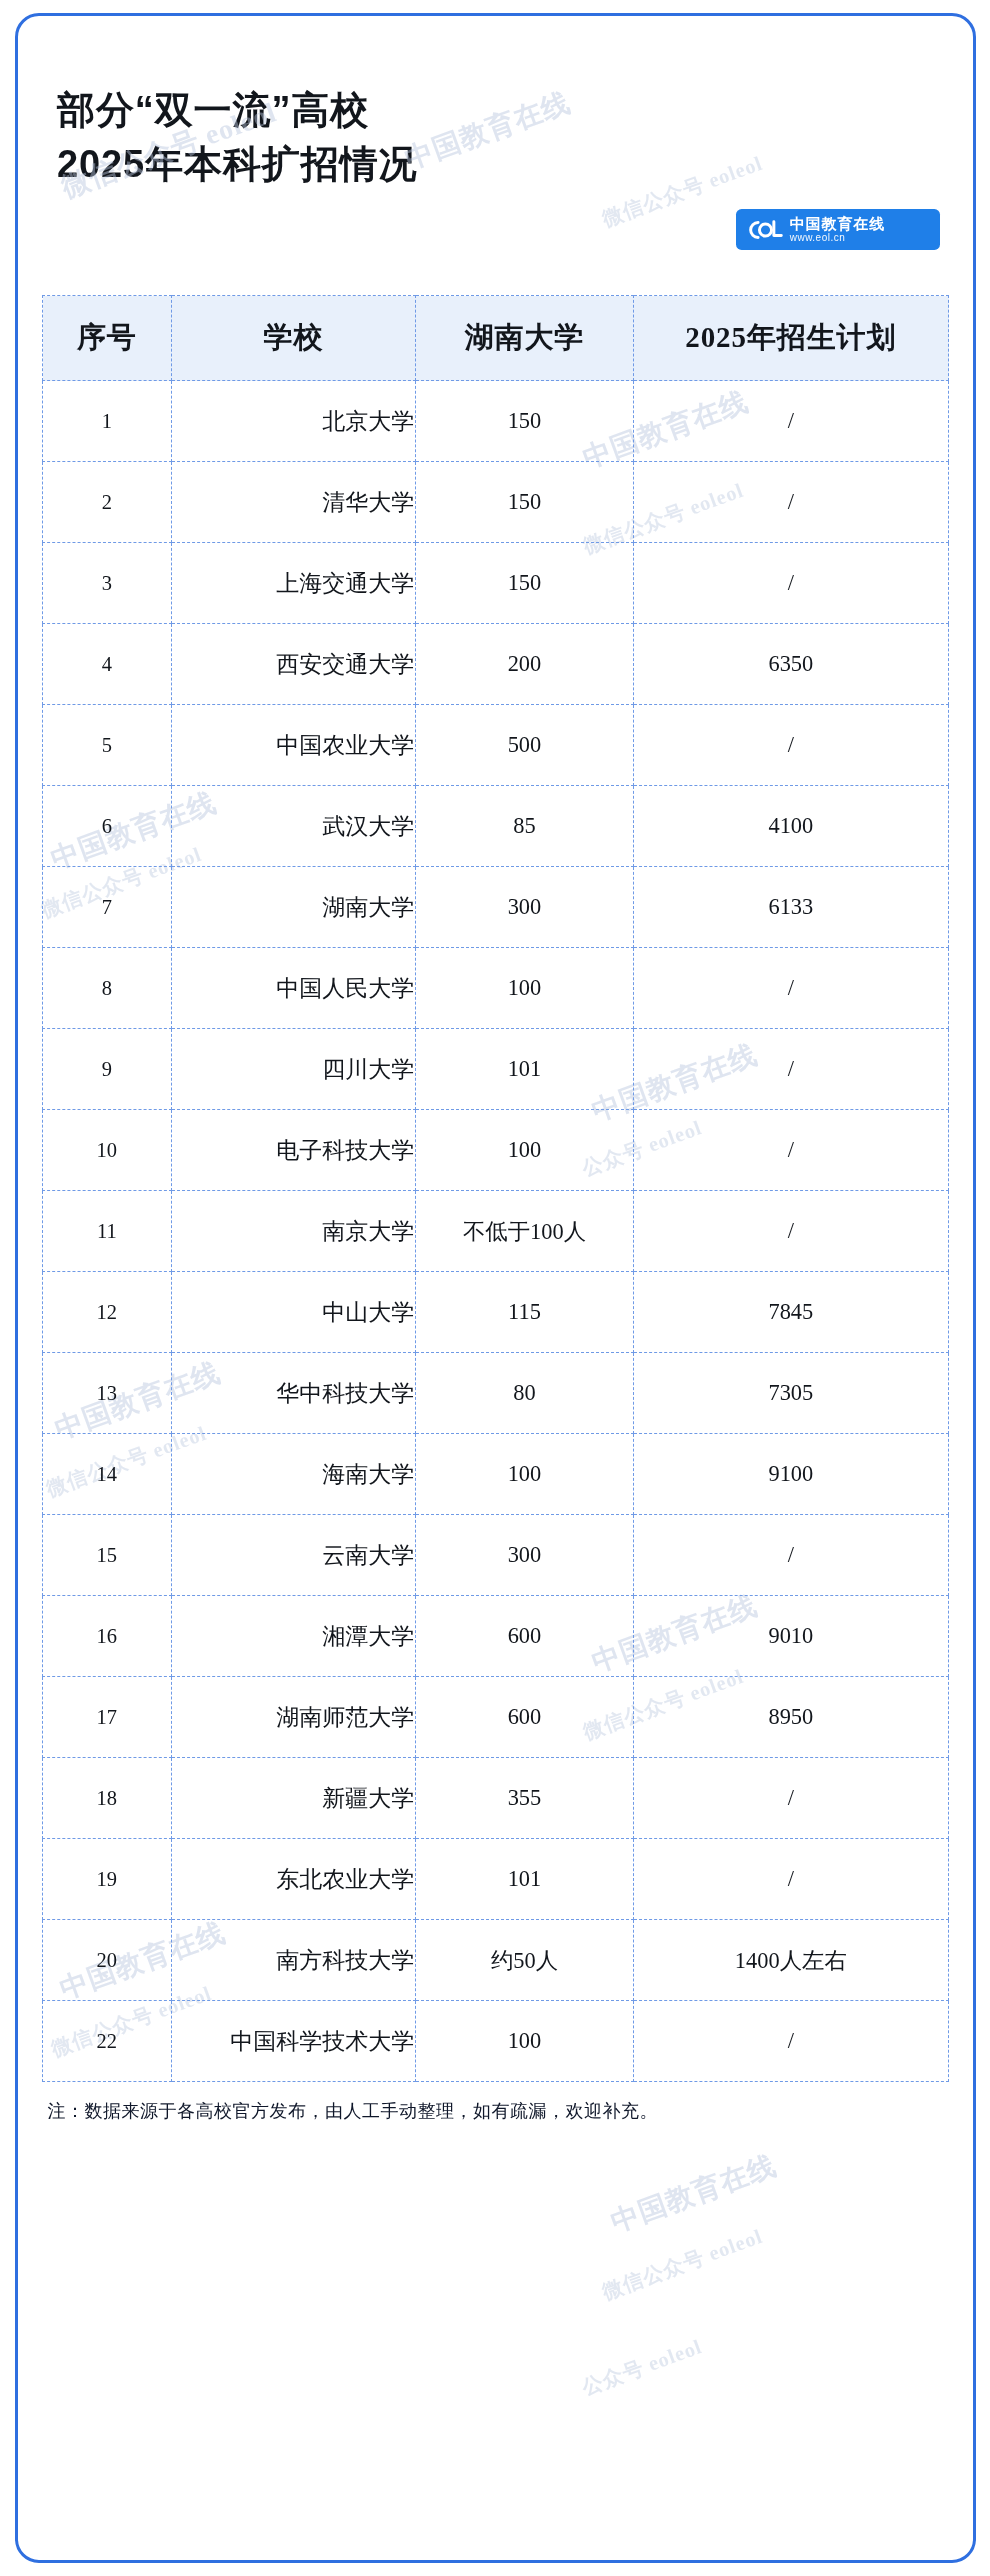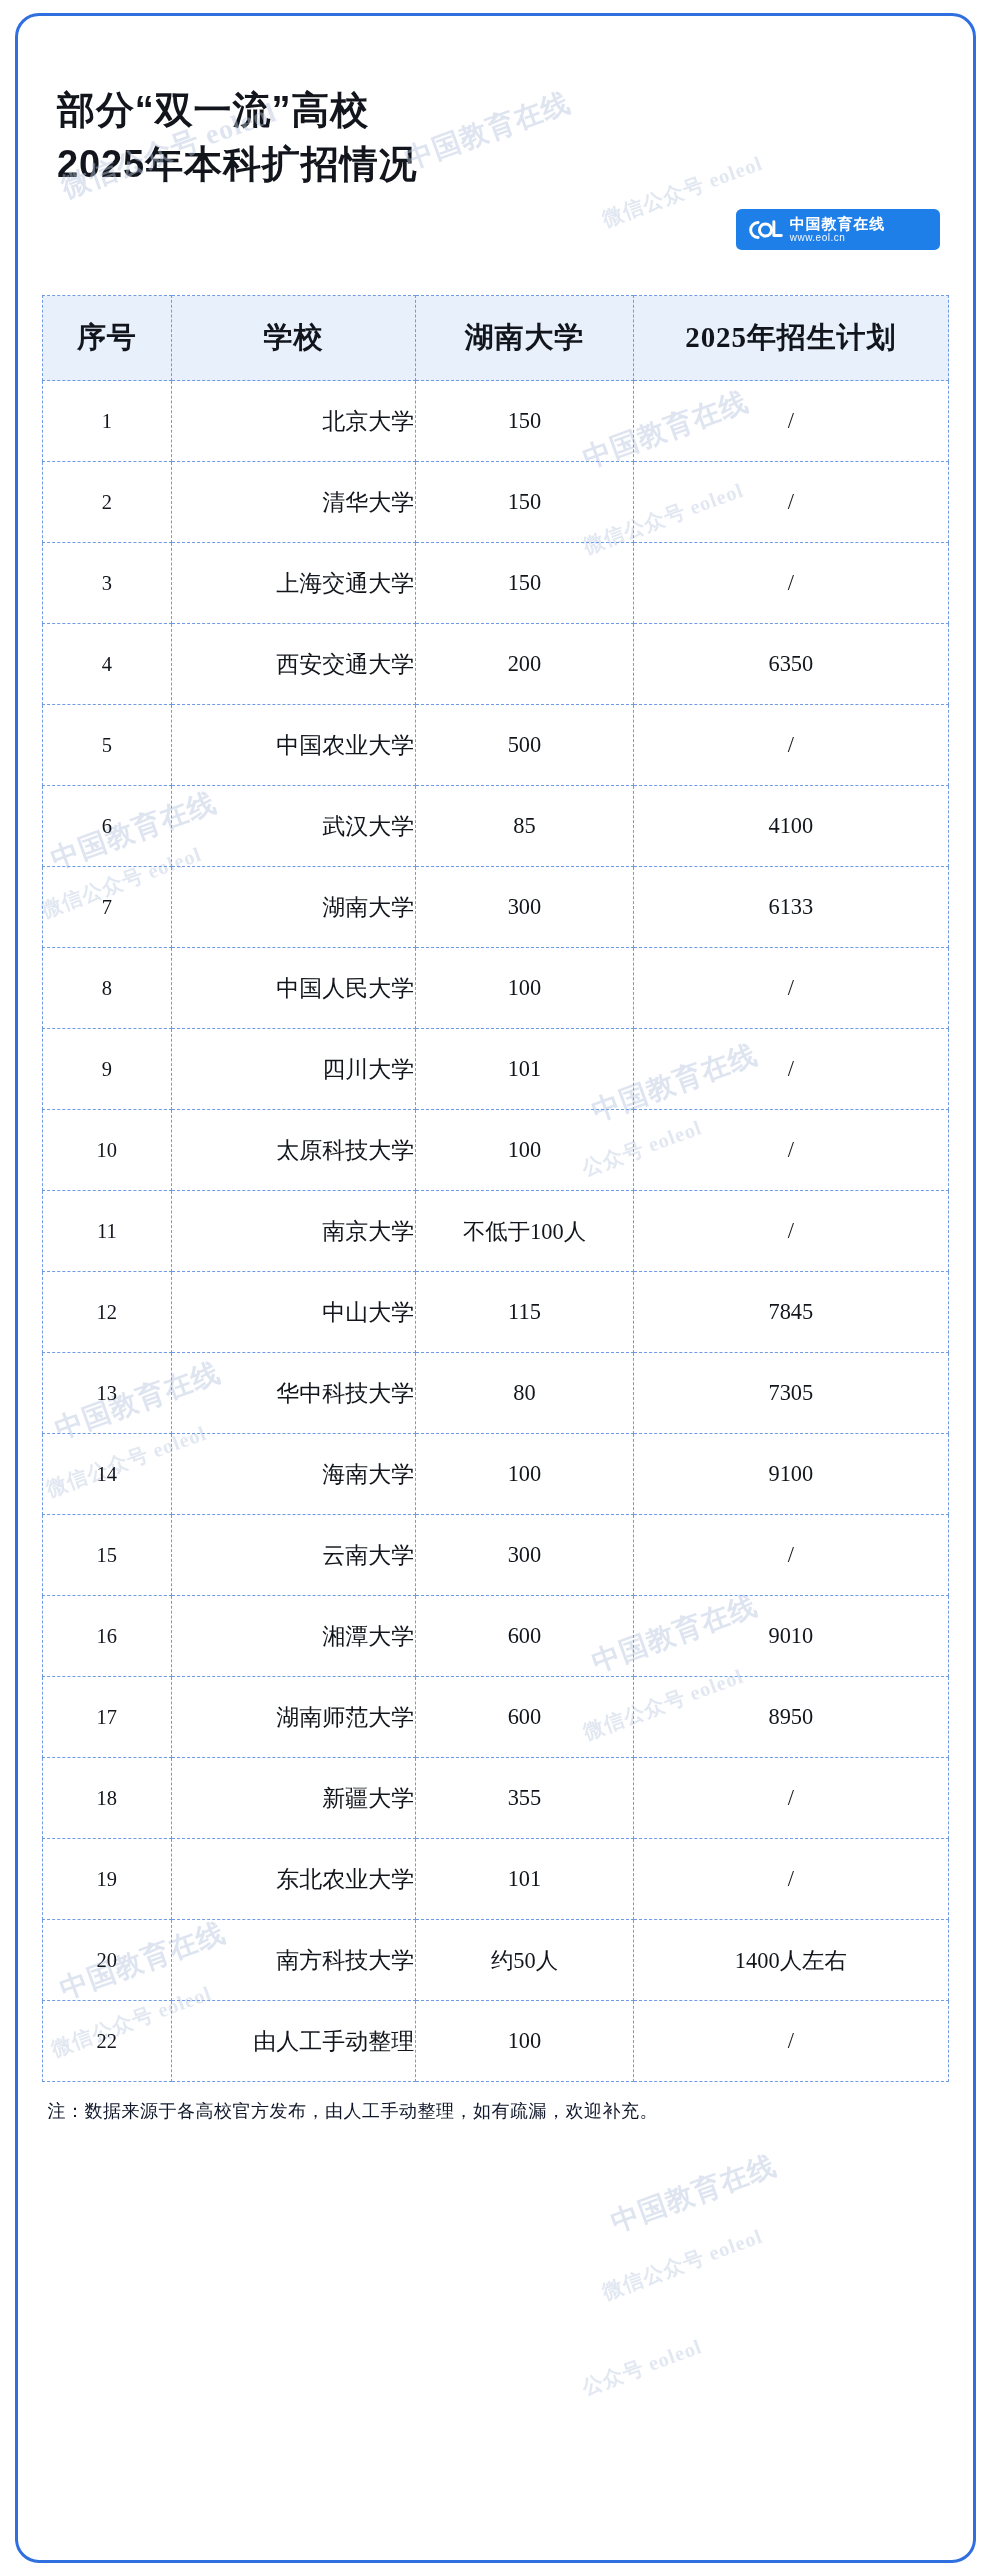--- a/index.html
+++ b/index.html
@@ -289,21 +289,21 @@
               <td>/</td>
             </tr>
           <tr>
               <td class="idx">9</td>
               <td class="school">四川大学</td>
               <td>101</td>
               <td>/</td>
             </tr>
           <tr>
               <td class="idx">10</td>
-              <td class="school">太原科技大学</td>
+              <td class="school">电子科技大学</td>
               <td>100</td>
               <td>/</td>
             </tr>
           <tr>
               <td class="idx">11</td>
               <td class="school">南京大学</td>
               <td>不低于100人</td>
               <td>/</td>
             </tr>
           <tr>
@@ -355,21 +355,21 @@
               <td>/</td>
             </tr>
           <tr>
               <td class="idx">20</td>
               <td class="school">南方科技大学</td>
               <td>约50人</td>
               <td>1400人左右</td>
             </tr>
           <tr>
               <td class="idx">22</td>
-              <td class="school">由人工手动整理</td>
+              <td class="school">中国科学技术大学</td>
               <td>100</td>
               <td>/</td>
             </tr>
         </tbody>
       </table>
 
       <div class="footnote">注：数据来源于各高校官方发布，由人工手动整理，如有疏漏，欢迎补充。</div>
 
     </div>
   </div>

